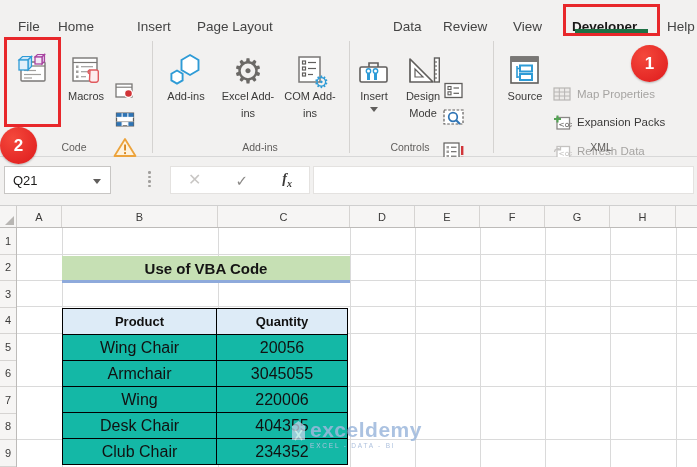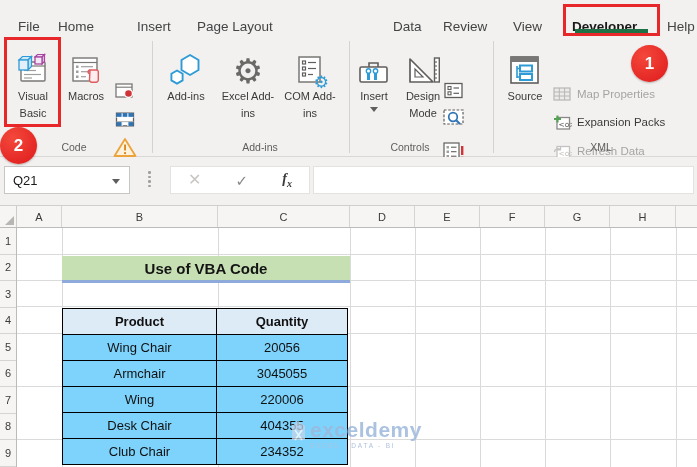--- a/index.html
+++ b/index.html
@@ -72,21 +72,21 @@
          border:3px solid var(--annotation-red);box-sizing:border-box;z-index:9;}
   .badge{position:absolute;width:37px;height:37px;border-radius:50%;
          background:radial-gradient(circle at 35% 30%, #F4483B, #DE1A1C);
          color:#fff;font-weight:bold;font-size:17px;display:flex;align-items:center;
          justify-content:center;z-index:10;box-shadow:0 1px 2px rgba(0,0,0,.25);}
   .badge1{left:631px;top:45px}.badge2{left:0px;top:127px}
 
   
   .fbar{position:absolute;left:0;top:157px;width:697px;height:49px;background:var(--chrome);
         border-bottom:1px solid #CFCFCF;box-sizing:border-box;}
-  .namebox{position:absolute;left:4px;top:9px;width:126px;height:28px;background:#fff;
+  .namebox{position:absolute;left:4px;top:9px;width:107px;height:28px;background:#fff;
            border:1px solid #C8C6C4;box-sizing:border-box;display:flex;align-items:center;
            padding-left:8px;font-size:13px;color:#1b1a19;}
   .nb-arrow{position:absolute;right:9px;top:12px;width:0;height:0;
             border-left:4px solid transparent;border-right:4px solid transparent;
             border-top:5px solid #605E5C;}
   .dots{position:absolute;left:148px;top:14px;display:flex;flex-direction:column;gap:2px;}
   .dots i{width:2.5px;height:2.5px;border-radius:50%;background:#A19F9D;}
   .fbtns{position:absolute;left:170px;top:9px;width:140px;height:28px;background:#fff;
          border:1px solid #E4E2E0;box-sizing:border-box;display:flex;align-items:center;
          justify-content:space-around;}
@@ -113,22 +113,22 @@
         color:#3B3A39;border-bottom:1px solid #D6D4D2;box-sizing:border-box;}
   .gridarea{position:absolute;left:17px;top:228px;width:680px;height:239px;
     background:repeating-linear-gradient(to bottom,transparent 0px,transparent 25.5px,var(--grid) 25.5px,var(--grid) 26.5px);}
   .vline{position:absolute;top:0;height:239px;width:1px;background:var(--grid);}
 
   
   .banner{position:absolute;left:62px;top:256px;width:288px;height:24px;background:var(--banner-green);
           border-bottom:3px solid var(--banner-underline-blue);display:flex;align-items:center;
           justify-content:center;font-weight:bold;font-size:15px;color:#141414;z-index:3;}
   .datatable{position:absolute;left:62px;top:308px;z-index:3;border-collapse:collapse;}
-  .datatable th,.datatable td{border:1.5px solid #000;text-align:center;background:#7dd3fc;
-          font-size:13px;color:#111;padding:0;}
+  .datatable th,.datatable td{border:1.5px solid #000;text-align:center;background:#14b8a6;
+          font-size:16px;color:#111;padding:0;}
   .datatable th{background:var(--table-header-blue);font-weight:bold;font-size:13px;height:25px;}
   .datatable td{height:25px;}
   .c-prod{width:153px}.c-qty{width:130px}
 
   .watermark{position:absolute;left:290px;top:419px;z-index:5;display:flex;gap:3px;align-items:flex-start;}
   .wm-logo{width:17px;height:22px;opacity:.75;}
   .wm-brand{font-size:21px;font-weight:bold;line-height:22px;color:#9DB8DC;opacity:.85;letter-spacing:.5px;}
   .wm-tag{font-size:6.5px;letter-spacing:1.8px;color:#AFC2DE;margin-top:1px;}
   svg text{font-family:"DejaVu Sans",sans-serif;}
 </style>
@@ -165,21 +165,20 @@
           <line x1="8" y1="21.5" x2="25" y2="21.5" stroke="#A19F9D" stroke-width="1.2"></line>
           <line x1="8" y1="25" x2="16" y2="25" stroke="#A19F9D" stroke-width="1.2"></line>
           <polygon points="3,7 6.5,3.5 15.5,3.5 12,7" fill="#CFE7F7" stroke="#2E9BD6" stroke-width="1.2"></polygon>
           <polygon points="12,7 15.5,3.5 15.5,13.5 12,17" fill="#BFDFF4" stroke="#2E9BD6" stroke-width="1.2"></polygon>
           <rect x="3" y="7" width="9" height="10" fill="#E3F0FA" stroke="#2E9BD6" stroke-width="1.3"></rect>
           <polygon points="19,4 21.5,1.5 28.5,1.5 26,4" fill="#EBDCF2" stroke="#A944A0" stroke-width="1.2"></polygon>
           <polygon points="26,4 28.5,1.5 28.5,8.5 26,11" fill="#E2CFEC" stroke="#A944A0" stroke-width="1.2"></polygon>
           <rect x="19" y="4" width="7" height="7" fill="#F3EAF7" stroke="#A944A0" stroke-width="1.3"></rect>
         </svg>
       </div>
-      <div class="lbl">Visual Basic</div>
     </div>
     <div class="bigbtn b-macros">
       <div class="ic">
         <svg width="34" height="34" viewBox="0 0 34 34">
           <rect x="4" y="4" width="24" height="23" fill="#fff" stroke="#797775" stroke-width="1.4"></rect>
           <line x1="4" y1="8.5" x2="28" y2="8.5" stroke="#797775" stroke-width="1.2"></line>
           <rect x="7" y="11.5" width="2.5" height="2.5" fill="#A19F9D"></rect>
           <line x1="12" y1="12.7" x2="24" y2="12.7" stroke="#A19F9D" stroke-width="1.2"></line>
           <rect x="7" y="16.5" width="2.5" height="2.5" fill="#A19F9D"></rect>
           <line x1="12" y1="17.7" x2="24" y2="17.7" stroke="#A19F9D" stroke-width="1.2"></line>

